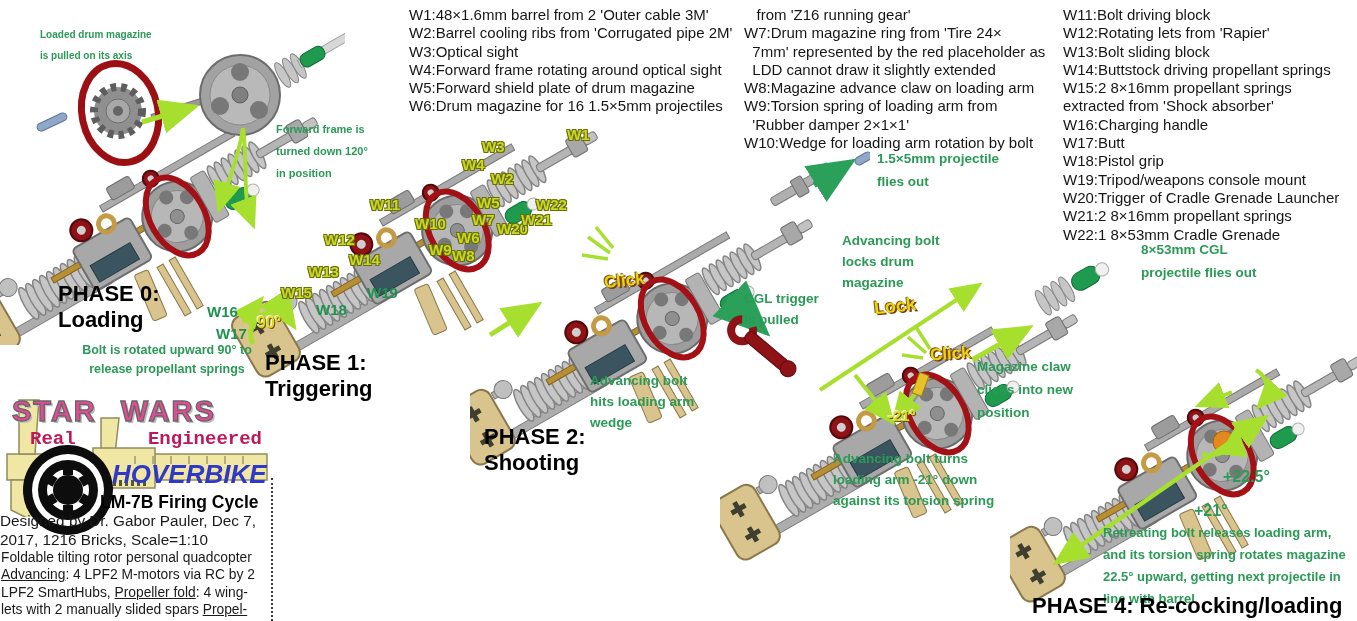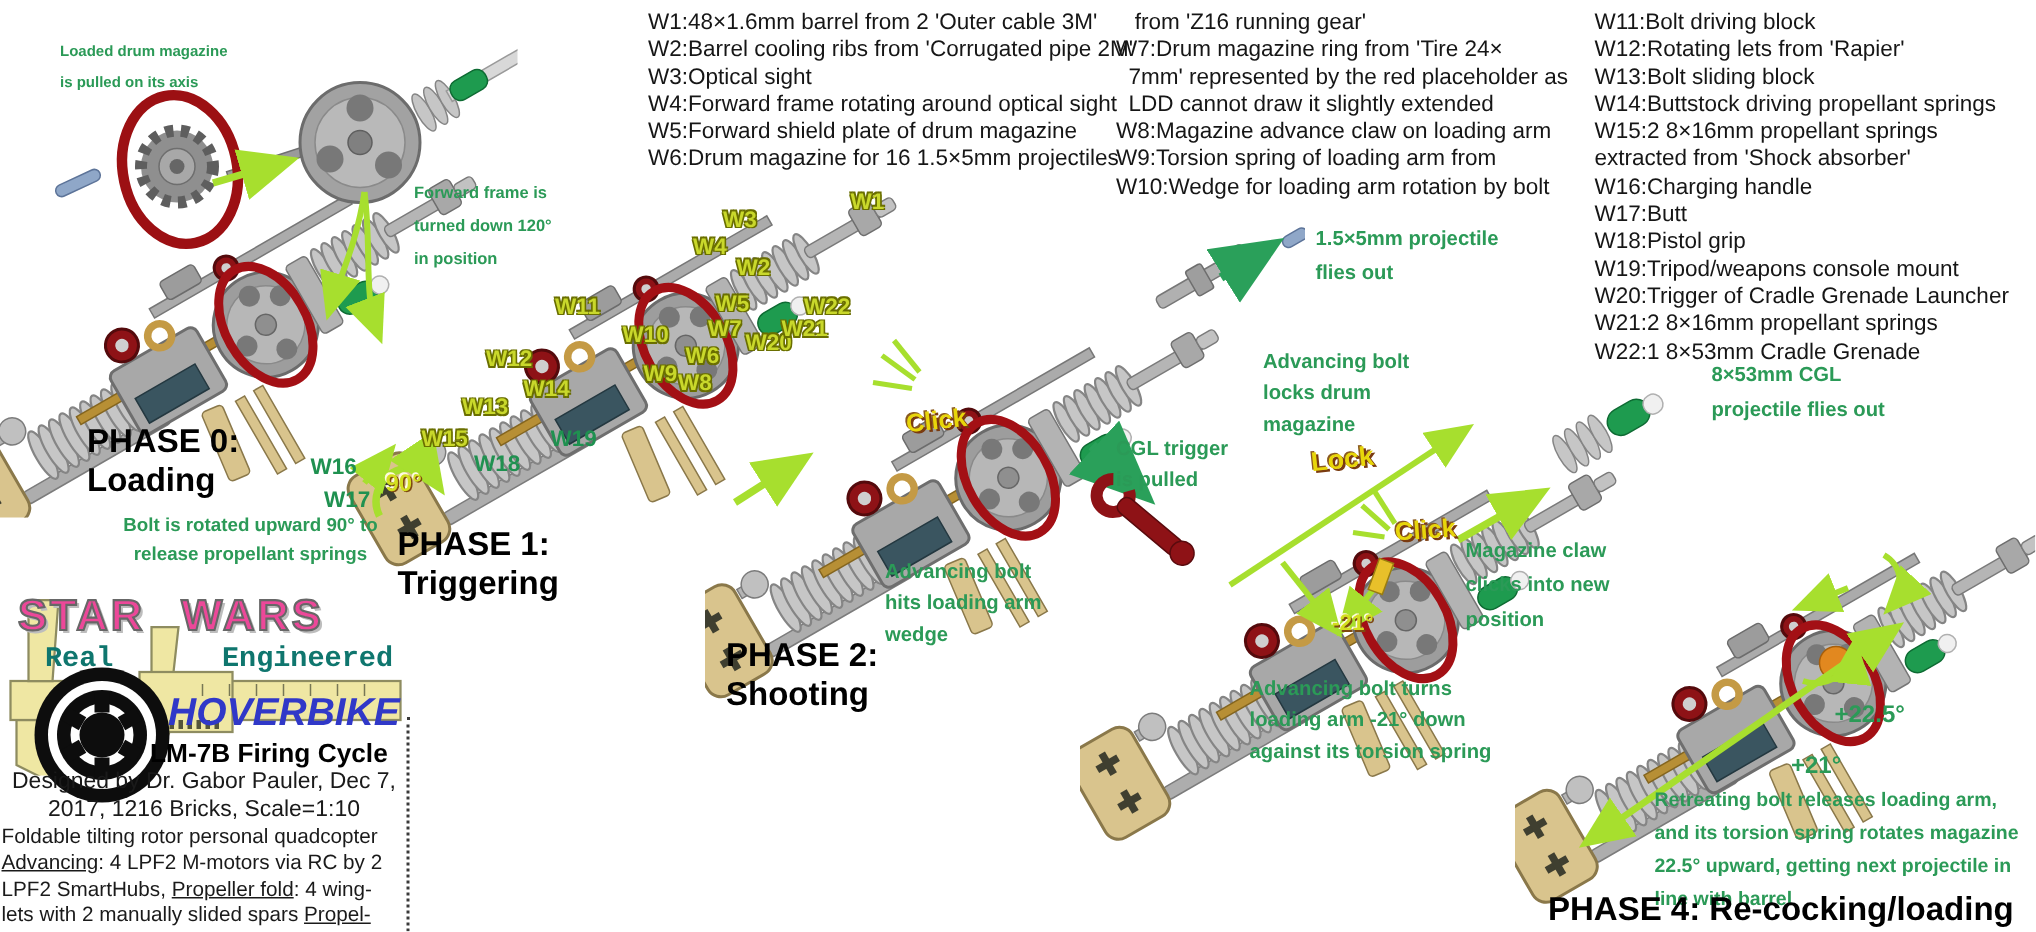--- a/index.html
+++ b/index.html
@@ -21,24 +21,24 @@
        text-shadow:1px 1px 0 #7e4a10,-1px -1px 0 #fffbe0;}
   .lockclick{position:absolute;color:#e8d60a;font-weight:bold;font-size:18px;
        text-shadow:1.5px 1.5px 0 #7a3b10,-1px -1px 0 #8a5a20;}
   
   .phase-label{position:absolute;color:#000;font-weight:bold;font-size:22px;line-height:26px;white-space:pre-line;}
   
   .logo-starwars{position:absolute;left:12px;top:395px;width:250px;color:#ec4899;font-weight:900;
       font-size:29px;letter-spacing:2px;word-spacing:14px;
       -webkit-text-stroke:1.4px #676767;text-shadow:2px 2px 0 #bdbdbd;}
   .logo-real{position:absolute;left:30px;top:428px;width:232px;display:flex;justify-content:space-between;
-      color:#0f766e;font-family:"Liberation Mono",monospace;font-weight:bold;font-size:19px;}
+      color:#be185d;font-family:"Liberation Mono",monospace;font-weight:bold;font-size:19px;}
   .logo-hoverbike{position:absolute;left:112px;top:459px;color:#3038c8;font-style:italic;font-weight:900;font-size:26px;letter-spacing:0px;}
   .logo-subtitle{position:absolute;left:100px;top:492px;color:#000;font-weight:bold;font-size:17.5px;}
-  .logo-designed{position:absolute;left:0px;top:512px;width:272px;text-align:center;color:#1a1a1a;font-size:15.3px;line-height:18.5px;white-space:pre-line;}
+  .logo-designed{position:absolute;left:0px;top:512px;width:272px;text-align:left;color:#1a1a1a;font-size:15.3px;line-height:18.5px;white-space:pre-line;}
   .logo-specs{position:absolute;left:1px;top:549px;width:274px;color:#1a1a1a;font-size:13.8px;line-height:17.4px;}
   .logo-specs .u{text-decoration:underline;}
   .vline{position:absolute;left:271px;top:478px;height:143px;border-left:2px dotted #3a3a3a;}
   svg.render{position:absolute;pointer-events:none;}
 </style>
 </head>
 <body>
 
 <div id="stage">
 
@@ -215,35 +215,36 @@
     <g transform="translate(175,145) rotate(-30) translate(-215,-150)">
         <use href="#mech"></use>
       </g>
     <circle cx="214" cy="110" r="11" fill="#e2881f" stroke="#a85f0a"></circle>
     <path d="M252,88 L50,228" stroke="#a7df2e" stroke-width="4.5" fill="none" marker-start="url(#arrL)" marker-end="url(#arrL)"></path>
     <path d="M222,60 L192,72" stroke="#a7df2e" stroke-width="4" fill="none" marker-end="url(#arrL)"></path>
     <path d="M246,38 A22,22 0 0 1 251,72" stroke="#a7df2e" stroke-width="4" fill="none" marker-end="url(#arrL)"></path>
     <path d="M192,122 A26,26 0 0 0 226,100" stroke="#a7df2e" stroke-width="4" fill="none" marker-end="url(#arrL)"></path>
   </svg>
 
-  <div class="parts-col" style="left:432px;top:6px;width:322px">
+  <div class="parts-col" style="left:409px;top:6px;width:322px">
       <div class="pl-line">W1:48×1.6mm barrel from 2 'Outer cable 3M'</div>
       <div class="pl-line">W2:Barrel cooling ribs from 'Corrugated pipe 2M'</div>
       <div class="pl-line">W3:Optical sight</div>
       <div class="pl-line">W4:Forward frame rotating around optical sight</div>
       <div class="pl-line">W5:Forward shield plate of drum magazine</div>
       <div class="pl-line">W6:Drum magazine for 16 1.5×5mm projectiles</div>
     </div>
   <div class="parts-col" style="left:744px;top:6px;width:318px">
       <div class="pl-line">   from 'Z16 running gear'</div>
       <div class="pl-line">W7:Drum magazine ring from 'Tire 24×</div>
       <div class="pl-line">  7mm' represented by the red placeholder as</div>
       <div class="pl-line">  LDD cannot draw it slightly extended</div>
       <div class="pl-line">W8:Magazine advance claw on loading arm</div>
       <div class="pl-line">W9:Torsion spring of loading arm from</div>
+      <div class="pl-line">  'Rubber damper 2×1×1'</div>
       <div class="pl-line">W10:Wedge for loading arm rotation by bolt</div>
     </div>
   <div class="parts-col" style="left:1063px;top:6px;width:294px">
       <div class="pl-line">W11:Bolt driving block</div>
       <div class="pl-line">W12:Rotating lets from 'Rapier'</div>
       <div class="pl-line">W13:Bolt sliding block</div>
       <div class="pl-line">W14:Buttstock driving propellant springs</div>
       <div class="pl-line">W15:2 8×16mm propellant springs</div>
       <div class="pl-line">extracted from 'Shock absorber'</div>
       <div class="pl-line">W16:Charging handle</div>

